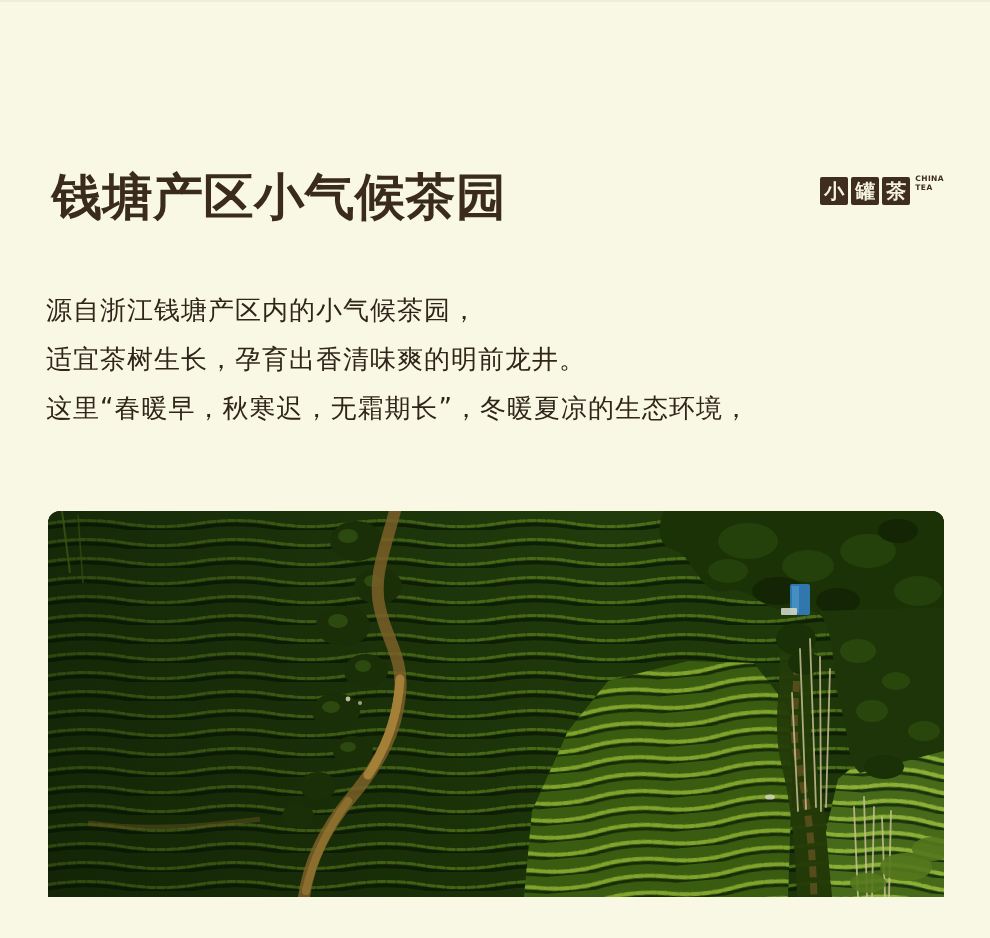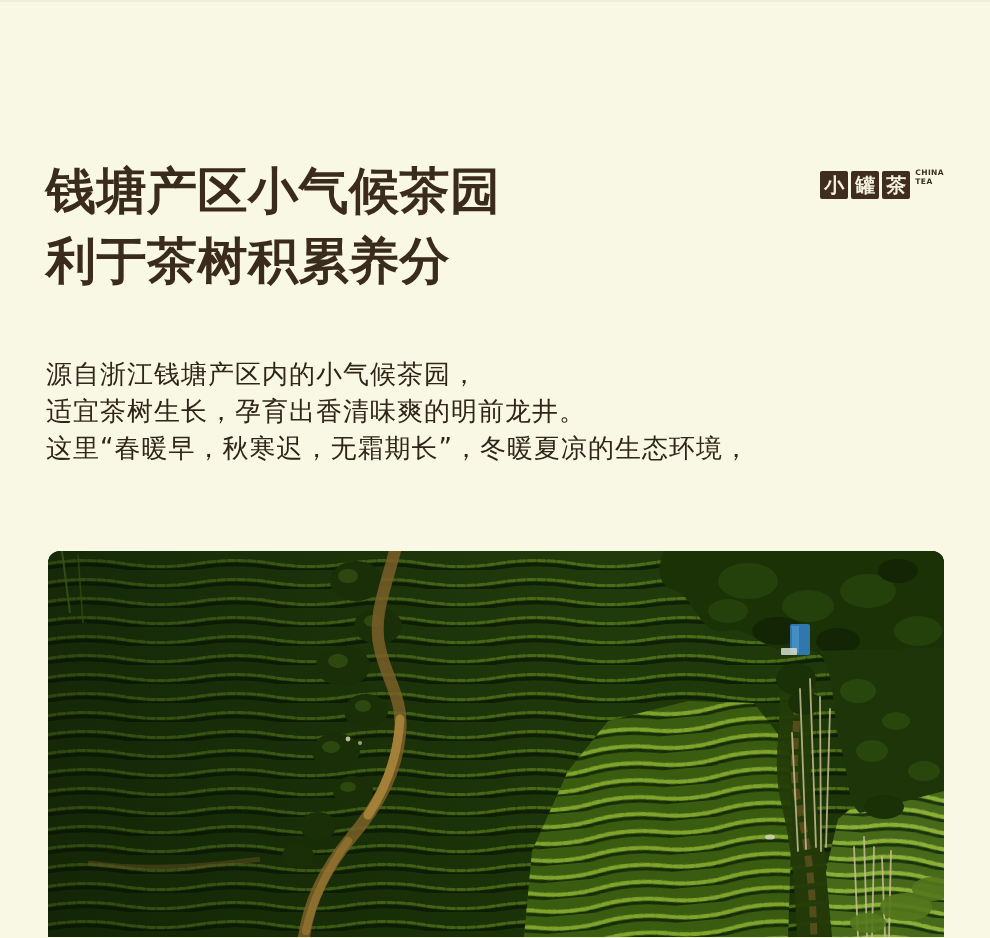--- a/index.html
+++ b/index.html
@@ -19,21 +19,21 @@
     top: 0; left: 0; right: 0;
     height: 2px;
     background: #e3e1cf;
     opacity: .5;
   }
   .content {
     padding: 0 46px;
     position: relative;
   }
   .section-title {
-    margin: 0;
+    margin: 6px;
     padding-top: 156px;
     font-size: 50px;
     line-height: 70px;
     font-weight: 700;
     color: #3a2b1d;
     letter-spacing: 0.5px;
   }
   .section-title span { display: block; }
   .brand-logo {
     position: absolute;
@@ -66,21 +66,21 @@
   }
   .brand-subtext span { display: block; }
   .body-paragraph {
     margin: 60px 0 0 0;
     font-size: 26px;
     line-height: 37px;
     letter-spacing: 1px;
     color: #30251a;
     font-weight: 400;
   }
-  .body-paragraph span { display: block; white-space: nowrap; }
+  .body-paragraph span { display: block; white-space: nowrap; margin-top: 12px; }
   .photo {
     width: 896px;
     height: 386px;
     margin: 84px 0 0 2px;
     border-radius: 12px 12px 0 0;
     overflow: hidden;
     background: #1e3509;
   }
   .photo svg { display: block; }
 </style>
@@ -98,21 +98,20 @@
       <span class="brand-box">茶</span>
     </div>
     <div class="brand-subtext">
       <span>CHINA</span>
       <span>TEA</span>
     </div>
   </div>
 
   <h1 class="section-title">
     <span>钱塘产区小气候茶园</span>
-    <span>利于茶树积累养分</span>
   </h1>
 
   <p class="body-paragraph">
     <span>源自浙江钱塘产区内的小气候茶园，</span>
     <span>适宜茶树生长，孕育出香清味爽的明前龙井。</span>
     <span>这里“春暖早，秋寒迟，无霜期长”，冬暖夏凉的生态环境，</span>
   </p>
 
   <div class="photo">
     <svg width="896" height="386" viewBox="0 0 896 386" xmlns="http://www.w3.org/2000/svg">

